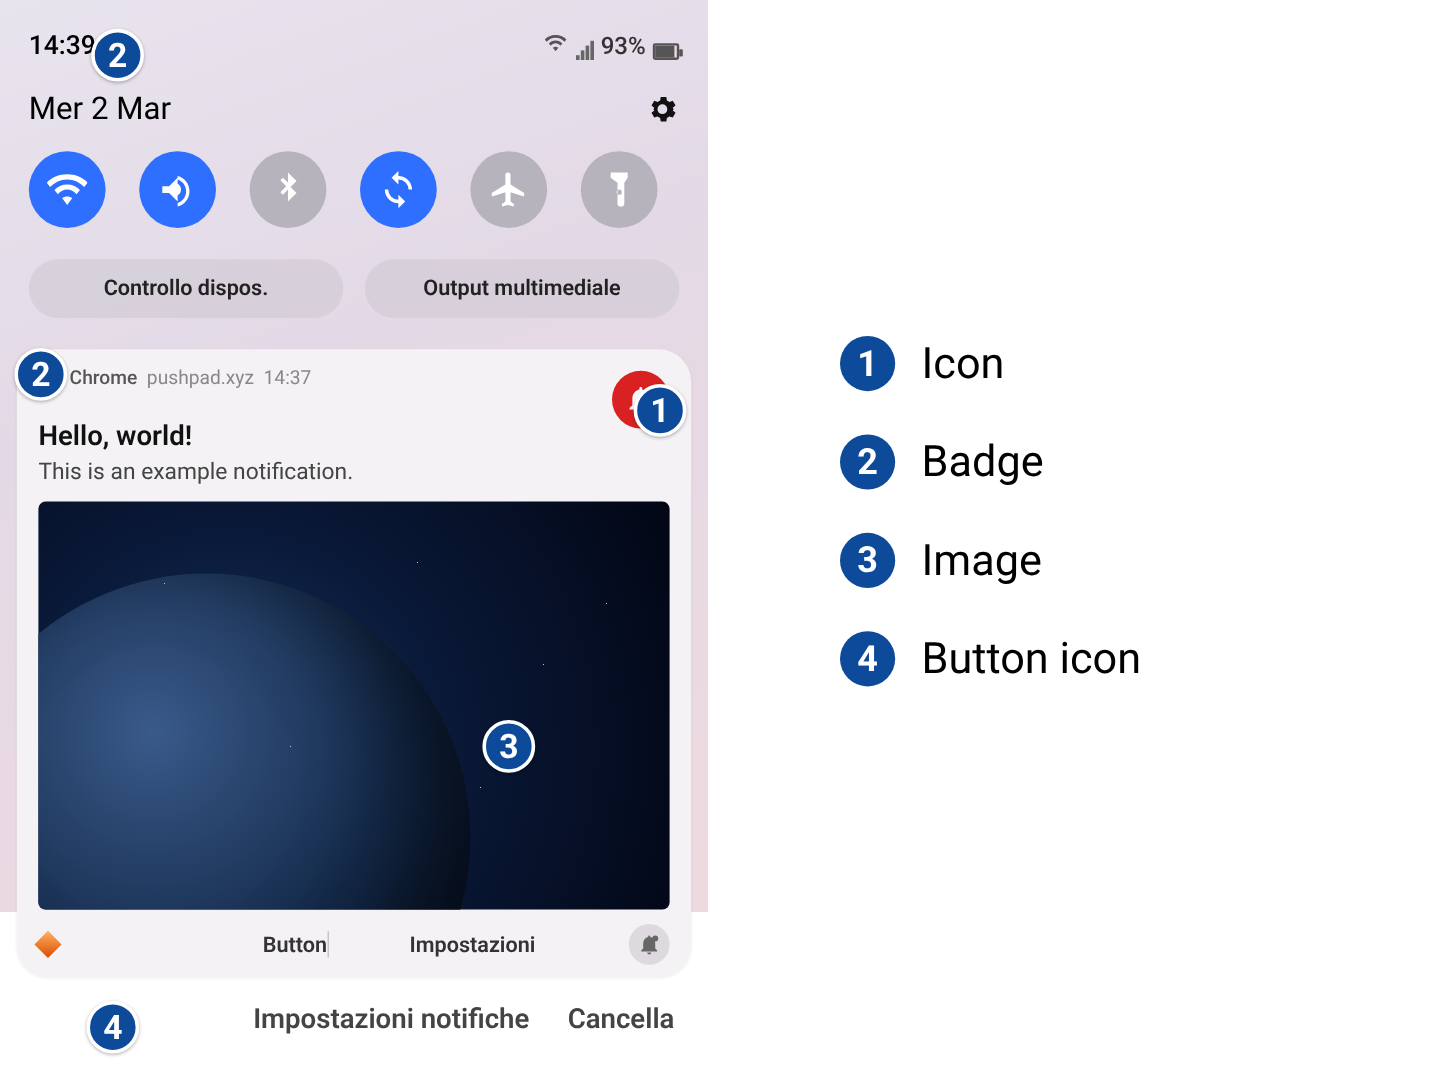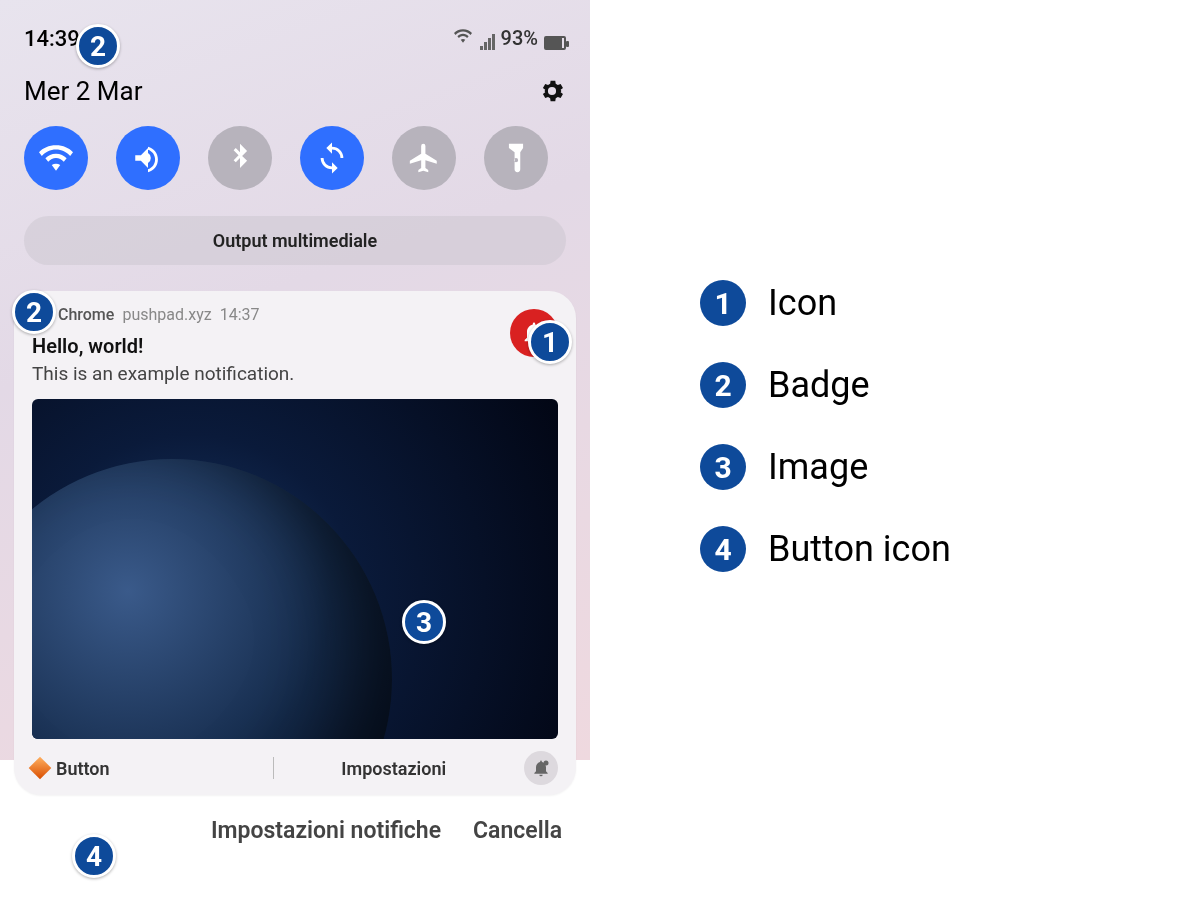--- a/index.html
+++ b/index.html
@@ -81,21 +81,21 @@
   .notif-header .app { color:#555; font-weight:500; }
   .notif-header .domain { color:#888; }
   .notif-header .time { color:#888; }
   .notif-icon {
     position:absolute; right:0; top:4px;
     width:48px; height:48px; border-radius:50%;
     background:#d92121;
     display:flex; align-items:center; justify-content:center;
   }
   .notif-icon svg { width:28px; height:28px; fill:#fff; }
-  .notif-title { font-size:20px; font-weight:600; color:#111; margin-top:10px; }
+  .notif-title { font-size:23px; font-weight:600; color:#111; margin-top:26px; }
   .notif-body { font-size:19px; color:#444; margin-top:4px; }
   .notif-image {
     margin-top:14px;
     width:100%;
     height:340px;
     border-radius:6px;
     background: radial-gradient(circle at 30% 60%, #1a3a6a 0%, #0a1a3a 40%, #020614 100%);
     position:relative;
     overflow:hidden;
   }
@@ -122,21 +122,21 @@
       radial-gradient(1px 1px at 15% 80%, #9cf 50%, transparent 50%);
   }
   .notif-actions {
     display:flex;
     align-items:center;
     margin-top:12px;
     font-size:18px;
     font-weight:600;
     color:#333;
   }
-  .notif-actions .act1 { flex:1; display:flex; align-items:center; justify-content:flex-start; gap:8px; }
+  .notif-actions .act1 { flex:1; display:flex; align-items:center; justify-content:space-between; gap:8px; }
   .notif-actions .divider { width:1px; height:22px; background:#bbb; }
   .notif-actions .act2 { flex:1; text-align:center; }
   .notif-actions .more {
     width:34px; height:34px; border-radius:50%;
     background:#ddd9de;
     display:flex; align-items:center; justify-content:center;
     margin-left:10px;
   }
   .notif-actions .more svg { width:20px; height:20px; fill:#666; }
   .diamond {
@@ -256,20 +256,21 @@
         </svg>
     </div>
     <div class="qs inactive">
       <svg viewBox="0 0 24 24">
           <path d="M7 2h10v3l-2 3v12a2 2 0 0 1-4 0V8L7 5V2zm5 10a1.5 1.5 0 1 0 0 3 1.5 1.5 0 0 0 0-3z"></path>
         </svg>
     </div>
   </div>
 
   <div class="pill-row">
+    <div class="pill">Controllo dispos.</div>
     <div class="pill">Output multimediale</div>
   </div>
 
   <div class="notif-card">
     <div class="notif-header">
       <svg class="bell-small" viewBox="0 0 24 24">
           <path d="M12 22a2 2 0 0 0 2-2h-4a2 2 0 0 0 2 2zm6-6V11c0-3.1-2-5.6-5-6.3V4a1 1 0 0 0-2 0v.7C8 5.4 6 7.9 6 11v5l-2 2v1h16v-1l-2-2z"></path>
         </svg>
       <span class="app">Chrome</span>
       <span class="domain">pushpad.xyz</span>

